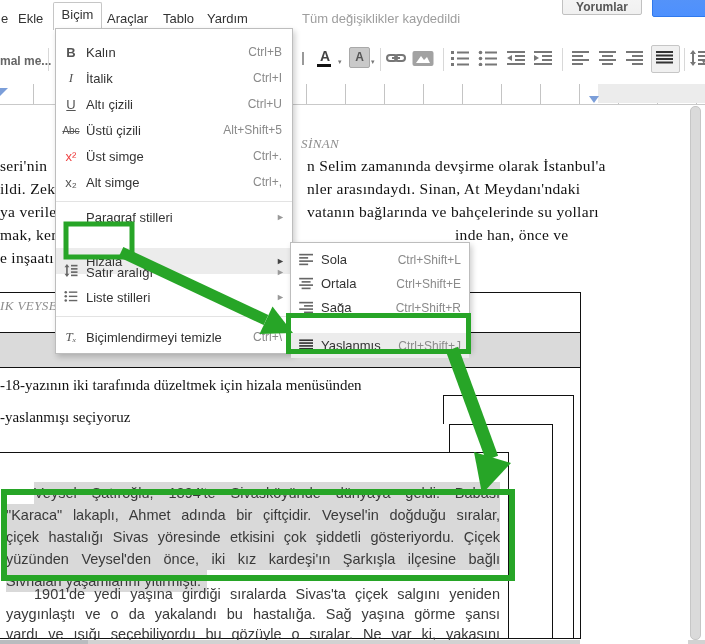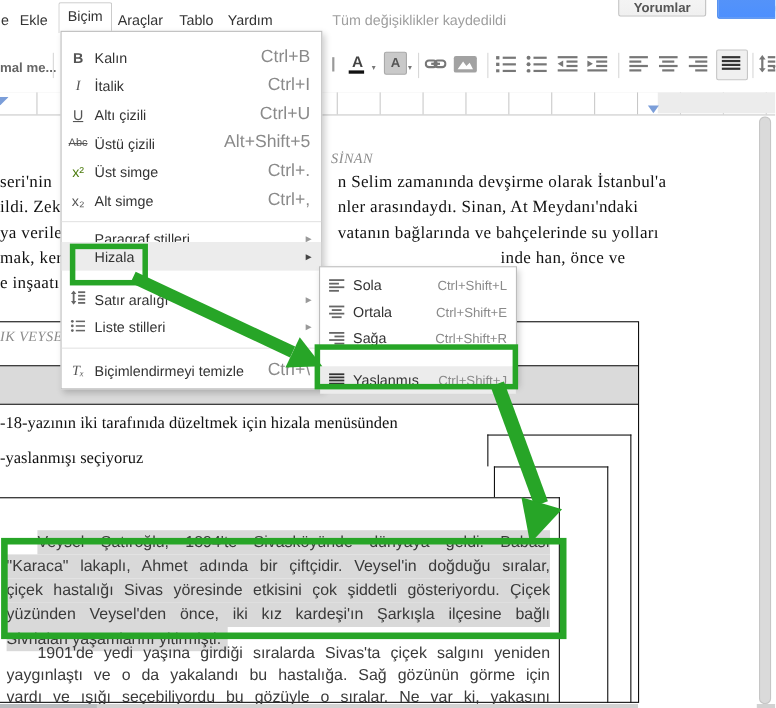--- a/index.html
+++ b/index.html
@@ -61,21 +61,21 @@
   .hstrip{top:640px;height:4px;z-index:9;}
   
   .panel{left:55px;top:28px;width:236px;height:324px;background:#fff;border:1px solid #bdbdbd;
     box-shadow:2px 3px 6px rgba(0,0,0,.2);z-index:30;}
   .subpanel{left:290px;top:242px;width:178px;height:106px;background:#fff;border:1px solid #bdbdbd;
     box-shadow:2px 3px 6px rgba(0,0,0,.2);z-index:31;}
   .mrow{position:absolute;left:0;width:100%;height:26px;display:flex;align-items:center;font-size:13px;color:#333;}
   .mrow.hilite{background:#ececec;}
   .mic{width:30px;text-align:center;color:#666;flex:0 0 30px;font-size:13px;}
   .mlab{flex:1;}
-  .msc{color:#8a8a8a;font-size:16px;padding-right:10px;}
+  .msc{color:#8a8a8a;font-size:12px;padding-right:10px;}
   .marr{color:#999;font-size:9px;padding-right:7px;}
   .msep{position:absolute;left:0;width:100%;height:1px;background:#e3e3e3;}
   .srow{position:absolute;left:0;width:100%;height:25px;display:flex;align-items:center;font-size:13px;color:#333;}
   .sic{width:30px;flex:0 0 30px;display:flex;justify-content:center;}
   .slab{flex:1;}
   .ssc{color:#8a8a8a;font-size:12px;padding-right:8px;}
   
   .anno{left:0;top:0;z-index:50;pointer-events:none;}
 </style>
 </head>
@@ -122,21 +122,21 @@
   <div>
     <div class="abs sans-line jlast hl" style="left:34px;top:482px;width:466px;">Veysel Şatıroğlu, 1894'te Sivasköyünde dünyaya geldi. Babası</div>
     <div class="abs sans-line jlast hl" style="left:6px;top:504px;width:494px;">"Karaca" lakaplı, Ahmet adında bir çiftçidir. Veysel'in doğduğu sıralar,</div>
     <div class="abs sans-line jlast hl" style="left:6px;top:526px;width:494px;">çiçek hastalığı Sivas yöresinde etkisini çok şiddetli gösteriyordu. Çiçek</div>
     <div class="abs sans-line jlast hl" style="left:6px;top:548px;width:494px;">yüzünden Veysel'den önce, iki kız kardeşi'ın Şarkışla ilçesine bağlı</div>
     <div class="abs sans-line hl" style="left:6px;top:570px;width:auto;padding-right:6px;">Sivrialan  yaşamlarını yitirmişti.</div>
   </div>
 
   <div>
     <div class="abs p2line" style="left:34px;top:584px;width:466px;">1901'de yedi yaşına girdiği sıralarda Sivas'ta çiçek salgını yeniden</div>
-    <div class="abs p2line" style="left:6px;top:604px;width:494px;">yaygınlaştı ve o da yakalandı bu hastalığa. Sağ gözünün görme için</div>
+    <div class="abs p2line" style="left:6px;top:604px;width:494px;">yaygınlaştı ve o da yakalandı bu hastalığa. Sağ yaşına görme şansı</div>
     <div class="abs p2line" style="left:6px;top:624px;width:494px;">vardı ve ışığı seçebiliyordu bu gözüyle o sıralar. Ne var ki, yakasını</div>
   </div>
 
   <div class="abs vscroll"></div>
   <div class="abs hstrip" style="left:0;width:580px;background:#d2d2d2;"></div>
   <div class="abs hstrip" style="left:0;width:88px;background:#b9bcbf;"></div>
   <div class="abs hstrip" style="left:688px;width:17px;background:#d2d2d2;"></div>
 
   <div class="abs menubar">
     <div class="abs mb-item" style="left:1px;">e</div>
@@ -323,36 +323,36 @@
       <span class="mic" style="text-decoration:underline;color:#555;">U</span>
       <span class="mlab">Altı çizili</span>
       <span class="msc">Ctrl+U</span>
     </div>
     <div class="mrow" style="top:88px;">
       <span class="mic" style="text-decoration:line-through;font-size:10px;color:#555;">Abc</span>
       <span class="mlab">Üstü çizili</span>
       <span class="msc">Alt+Shift+5</span>
     </div>
     <div class="mrow" style="top:114px;">
-      <span class="mic" style="color:#4d7c0f;">x²</span>
+      <span class="mic" style="color:#ef4444;">x²</span>
       <span class="mlab">Üst simge</span>
       <span class="msc">Ctrl+.</span>
     </div>
     <div class="mrow" style="top:140px;">
       <span class="mic" style="color:#555;">x₂</span>
       <span class="mlab">Alt simge</span>
       <span class="msc">Ctrl+,</span>
     </div>
     <div class="msep" style="top:172px;"></div>
     <div class="mrow" style="top:175px;">
       <span class="mic"></span>
       <span class="mlab">Paragraf stilleri</span>
       <span class="marr">►</span>
     </div>
-    <div class="mrow hilite" style="top:191px;">
+    <div class="mrow hilite" style="top:219px;">
       <span class="mic"></span>
       <span class="mlab">Hizala</span>
       <span class="marr" style="color:#444;">►</span>
     </div>
     <div class="mrow" style="top:230px;">
       <span class="mic"><svg width="14" height="13" viewBox="0 0 16 16" style="margin:0 auto;">
             <g fill="#666">
               <polygon points="3,0 6,4 0,4"></polygon>
               <rect x="2" y="3" width="2" height="10"></rect>
               <polygon points="3,16 6,12 0,12"></polygon>

